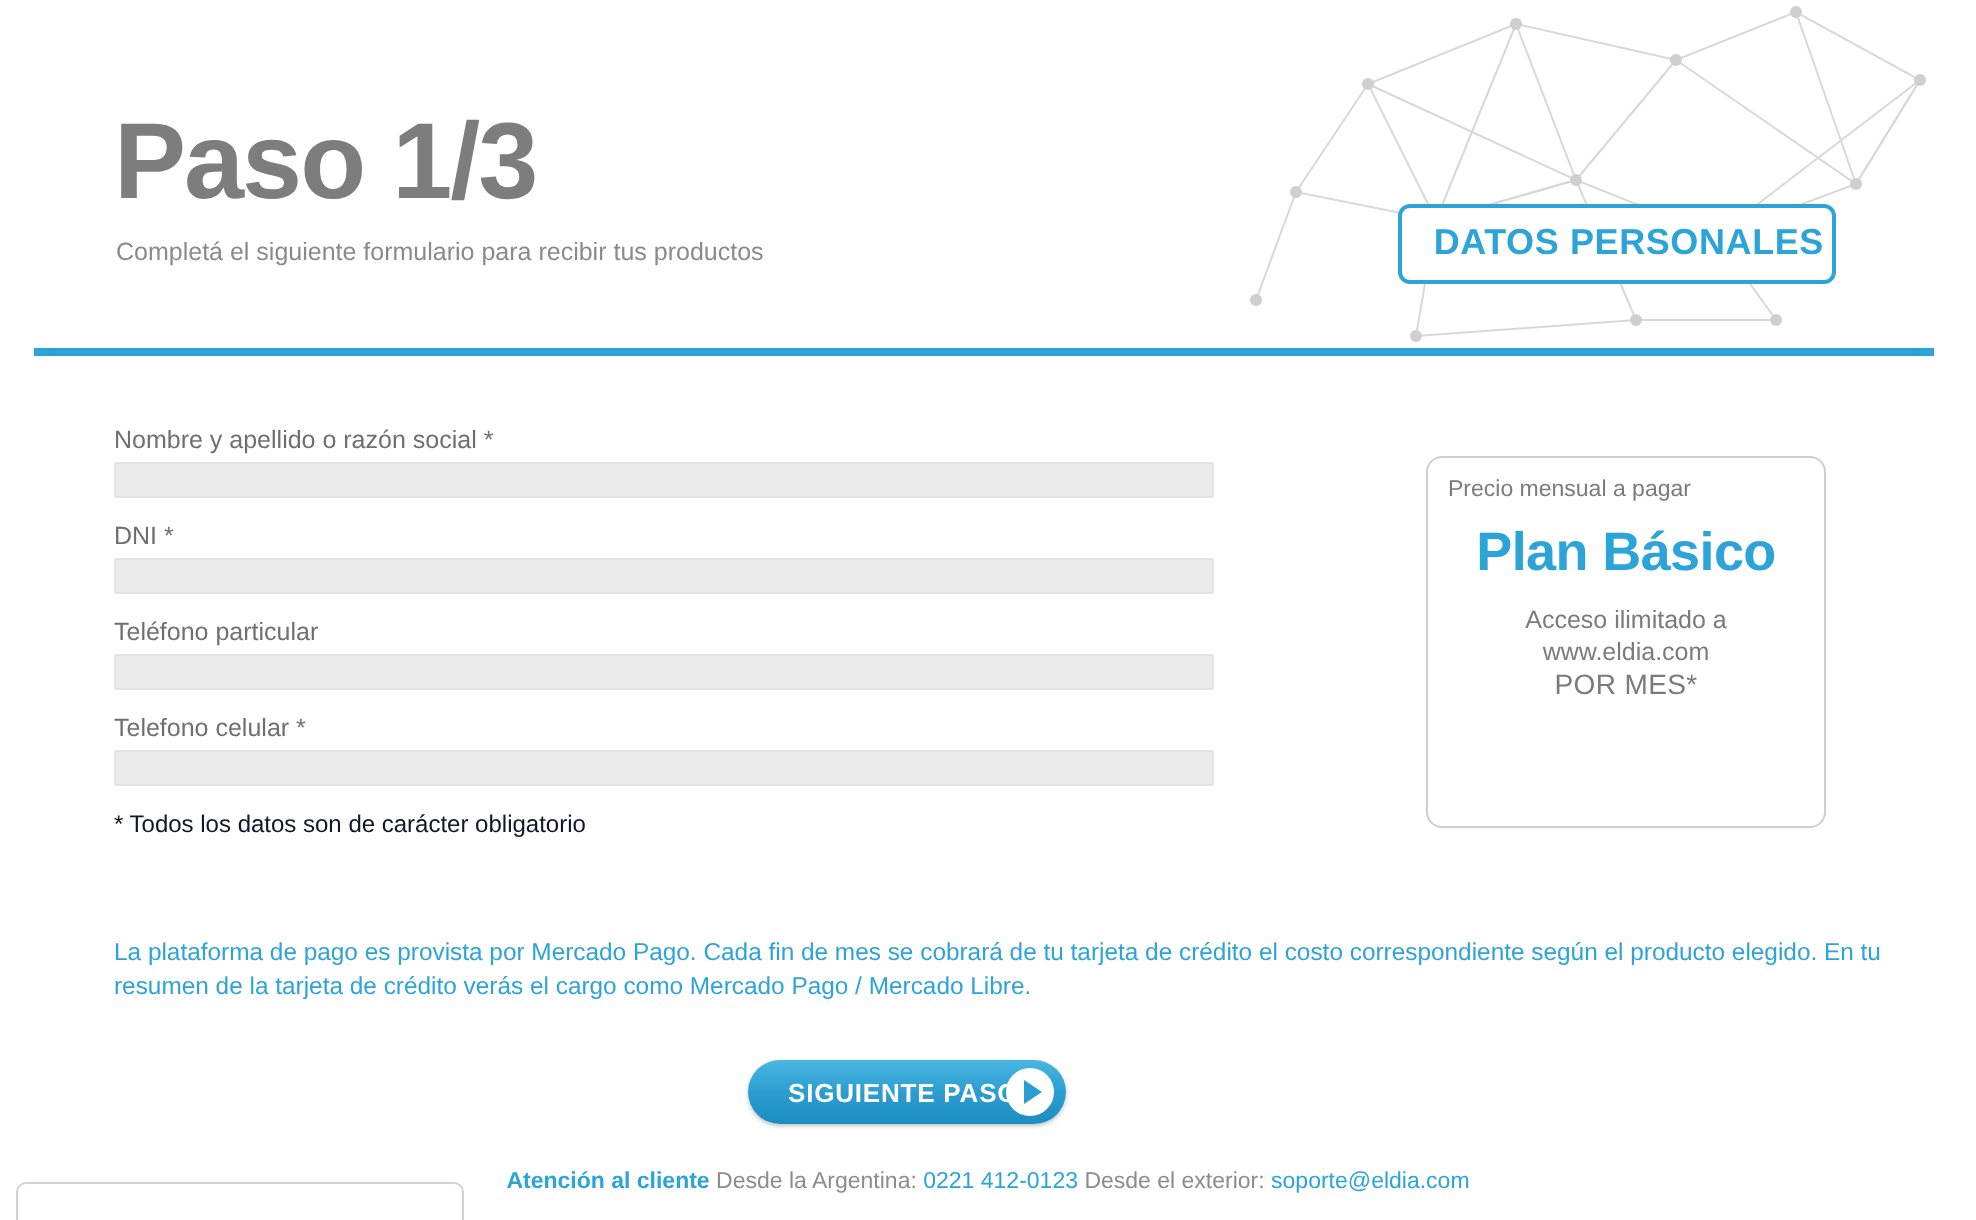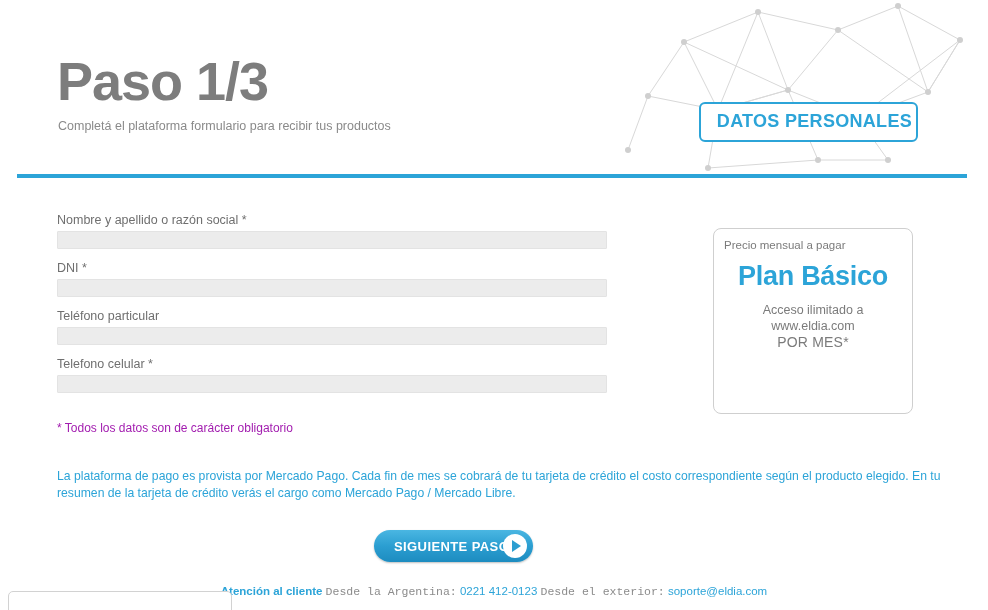--- a/index.html
+++ b/index.html
@@ -104,23 +104,23 @@
     border: 1px solid #e3e3e3;
     border-radius: 1px;
     font-family: "Liberation Sans", sans-serif;
     font-size: 12px;
     color: #444;
     padding: 0 4px;
     box-sizing: border-box;
     outline: none;
   }
   .note {
-    margin-top: 28px;
+    margin-top: 12px;
     font-size: 12px;
-    color: #a21caf;
+    color: #0f172a;
   }
 
   .legal {
     position: absolute;
     left: 57px;
     top: 468px;
     width: 910px;
     font-size: 12.2px;
     line-height: 17px;
     color: #2ca4d8;
@@ -219,21 +219,20 @@
     width: 988px;
     font-size: 11.5px;
     text-align: center;
   }
   .footer .f-title {
     color: #2ca4d8;
     font-weight: bold;
   }
   .footer .f-lbl {
     color: #8c8c8c;
-    font-family: Liberation Mono, monospace;
   }
   .footer .f-val {
     color: #2ca4d8;
     font-weight: normal;
   }
   .footer .f-mail {
     color: #2ca4d8;
   }
 
   .footer-box {
@@ -272,21 +271,21 @@
       <circle cx="60" cy="96" r="3"></circle>
       <circle cx="230" cy="160" r="3"></circle>
       <circle cx="120" cy="168" r="3"></circle>
       <circle cx="300" cy="160" r="3"></circle>
       <circle cx="40" cy="150" r="3"></circle>
     </g>
   </svg>
 
   <div class="header">
     <div class="step-title">Paso 1/3</div>
-    <div class="step-sub">Completá el plataforma formulario para recibir tus productos</div>
+    <div class="step-sub">Completá el siguiente formulario para recibir tus productos</div>
     <div class="badge">DATOS PERSONALES</div>
     <div class="divider"></div>
   </div>
 
   <div class="form">
 
     <div class="field">
       <label class="field-label">Nombre y apellido o razón social *</label>
       <input class="field-input" type="text" placeholder="" style="">
     </div>

